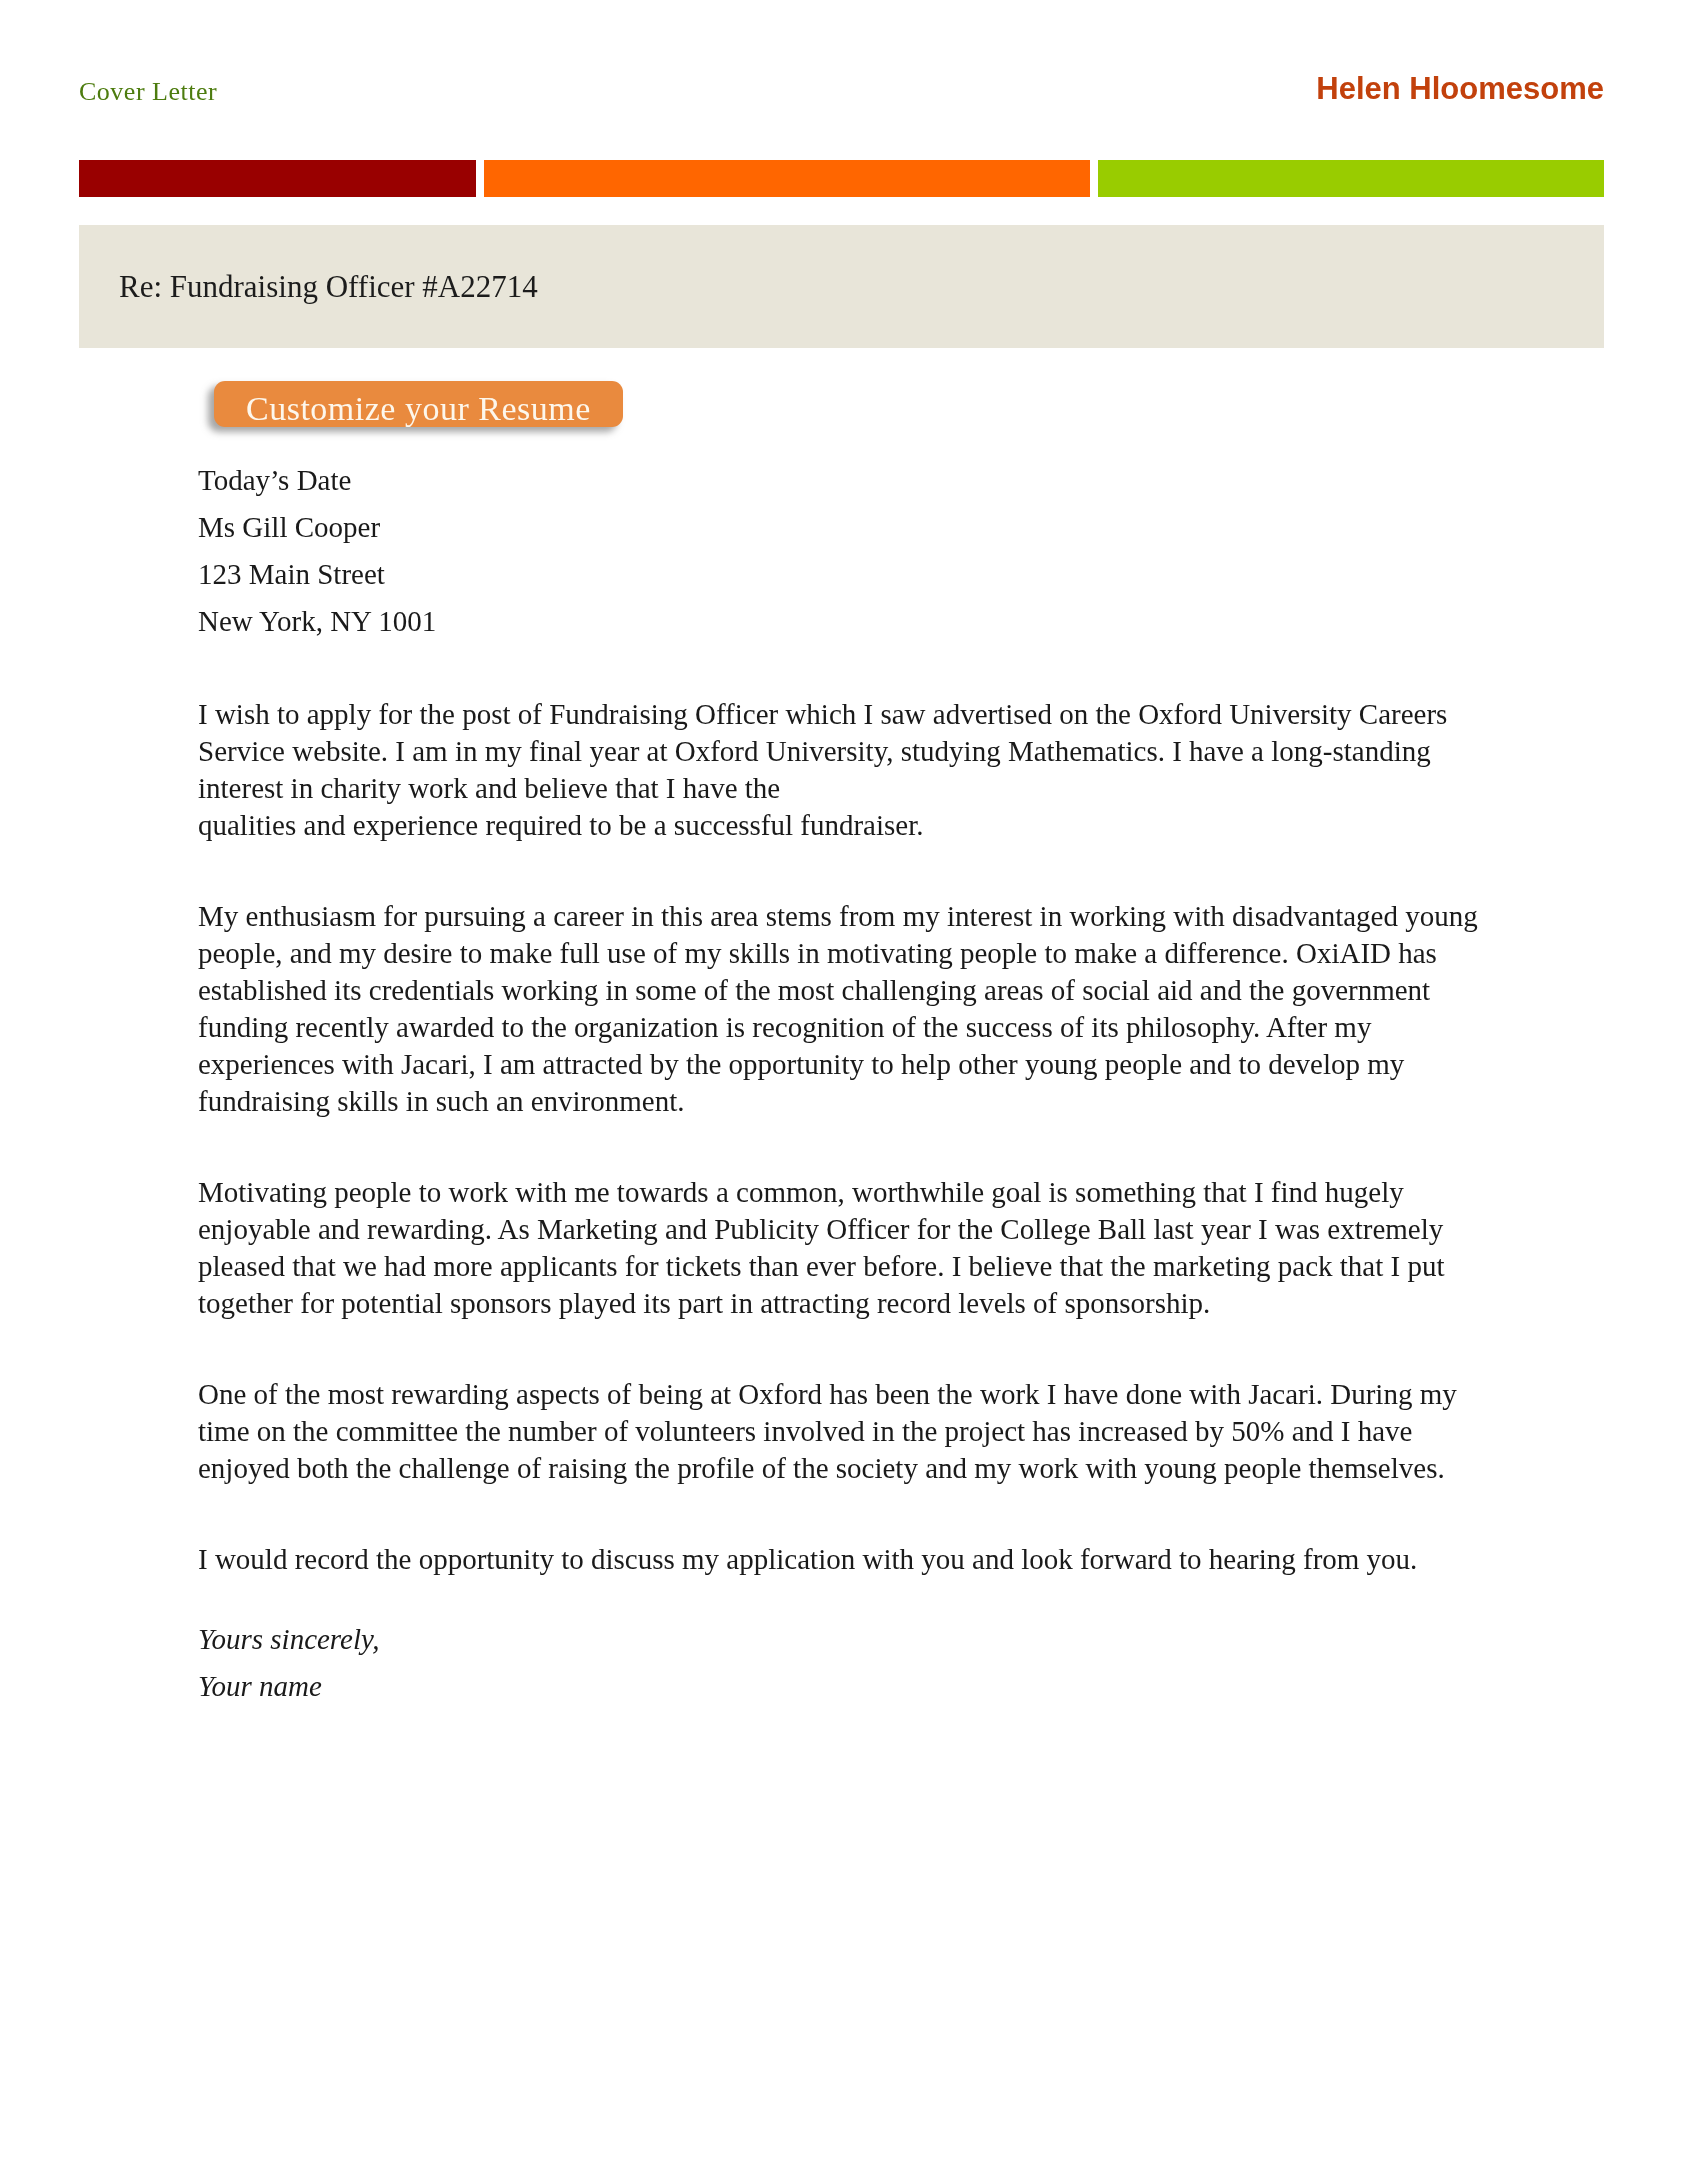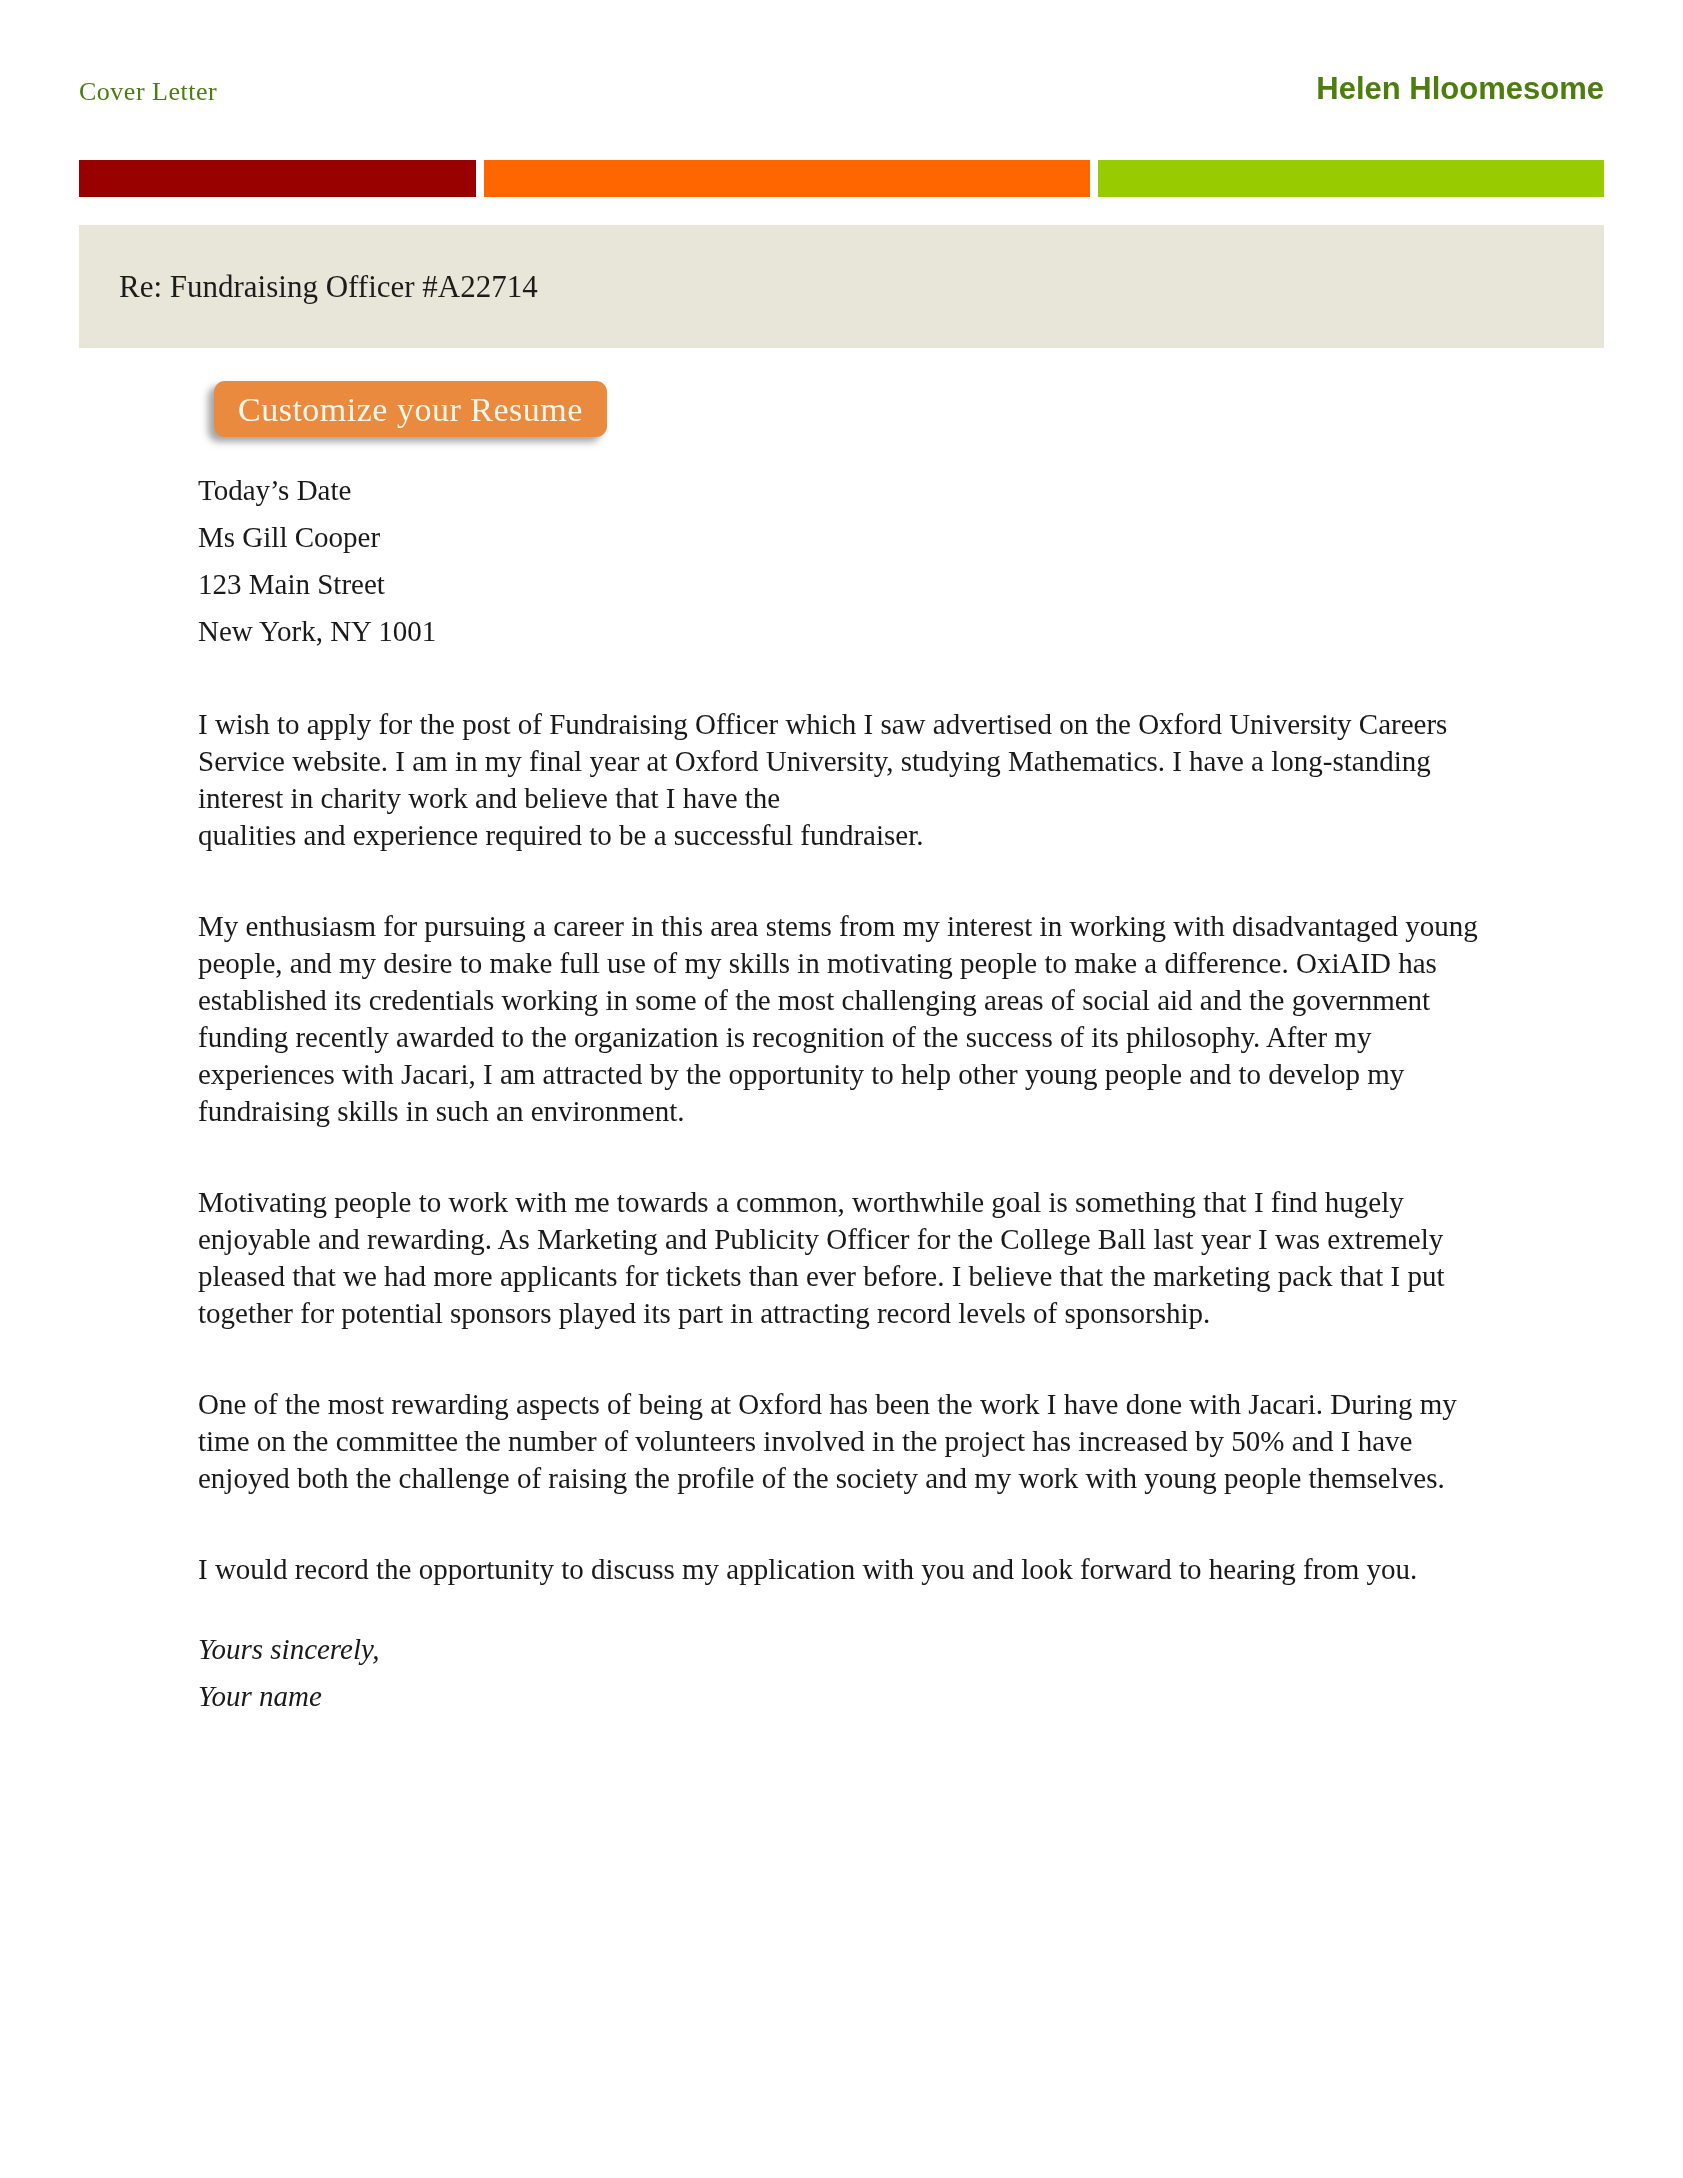--- a/index.html
+++ b/index.html
@@ -31,21 +31,21 @@
   .doc-type {
     font-family: "Liberation Serif", serif;
     font-size: 26px;
     color: #4d7c0f;
     letter-spacing: 0.5px;
   }
   .author {
     font-family: "Liberation Sans", sans-serif;
     font-weight: bold;
     font-size: 31px;
-    color: #4d7c0f;
+    color: #c2410c;
   }
 
   
   .tricolor {
     margin-top: 53px;
     height: 37px;
     display: flex;
     gap: 8px;
   }
   .seg { height: 100%; }
@@ -73,23 +73,23 @@
     padding: 0 94px 0 119px;
   }
   .cta {
     display: inline-block;
     margin-top: 33px;
     margin-left: 16px;
     background: #E98A3E;
     color: #FDF7EC;
     border: none;
     border-radius: 11px;
-    height: 56px;
+    height: 46px;
     line-height: 55px;
-    padding: 0 24px;
+    padding: 0 32px;
     font-family: "Liberation Serif", serif;
     font-size: 34px;
     letter-spacing: 0.5px;
     box-shadow: -6px 5px 7px rgba(95, 95, 95, 0.55);
     cursor: pointer;
   }
 
   .address {
     margin-top: 30px;
     font-size: 29px;

